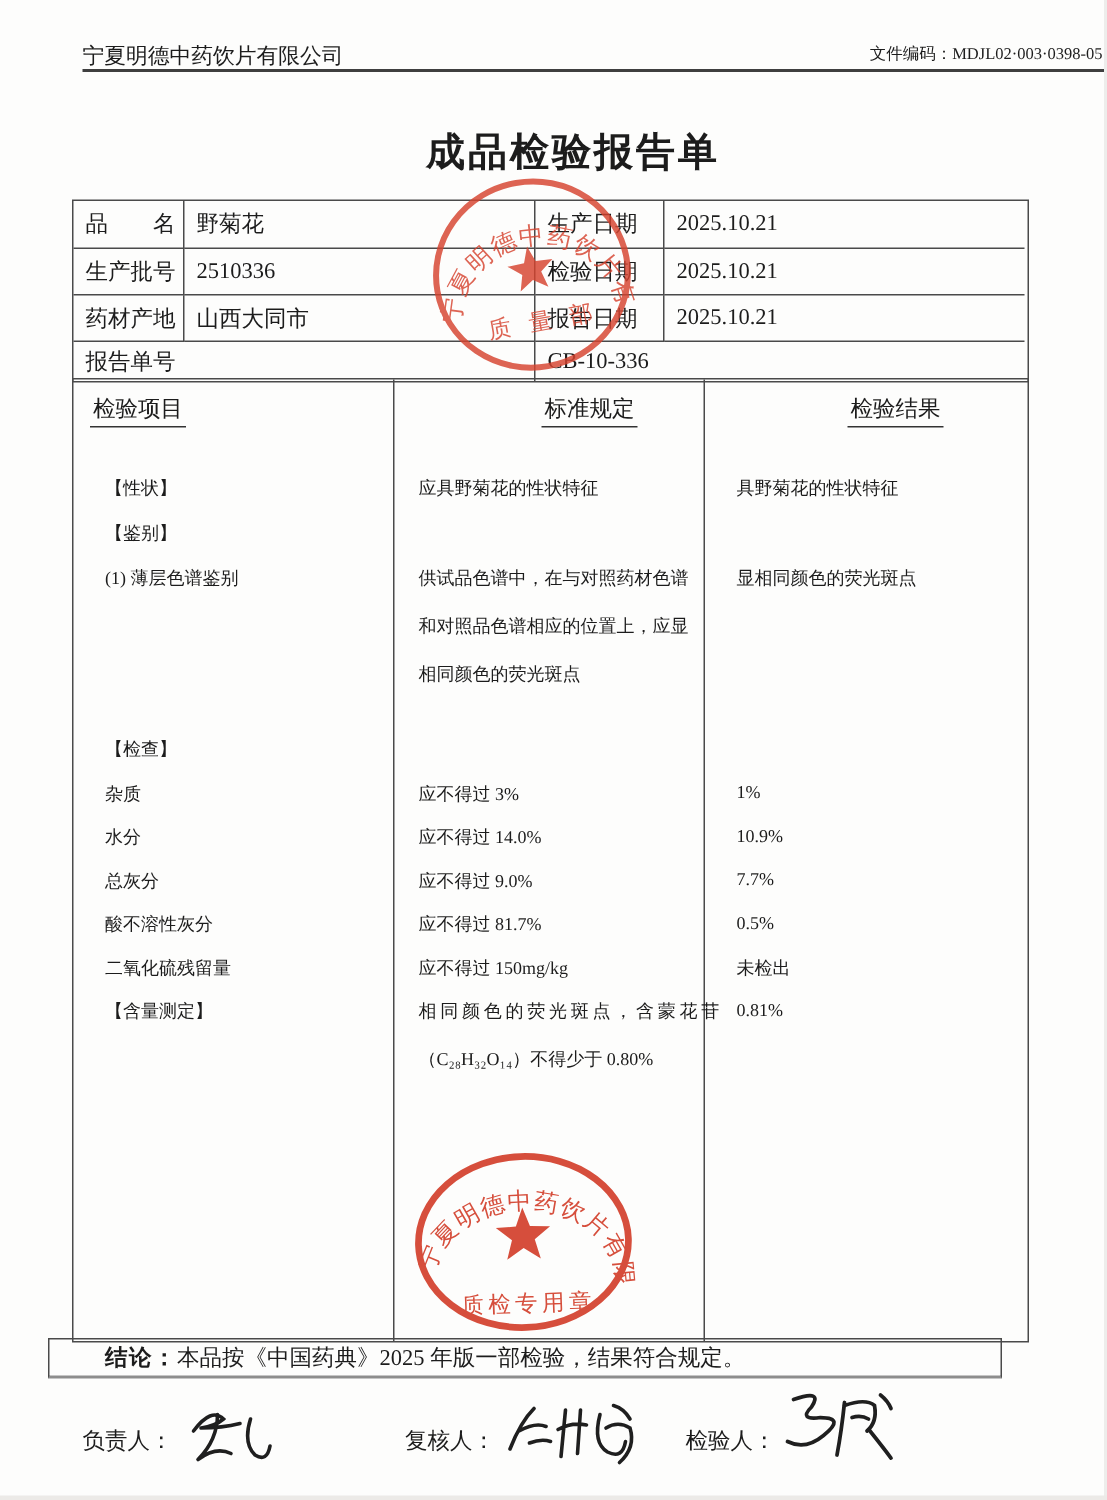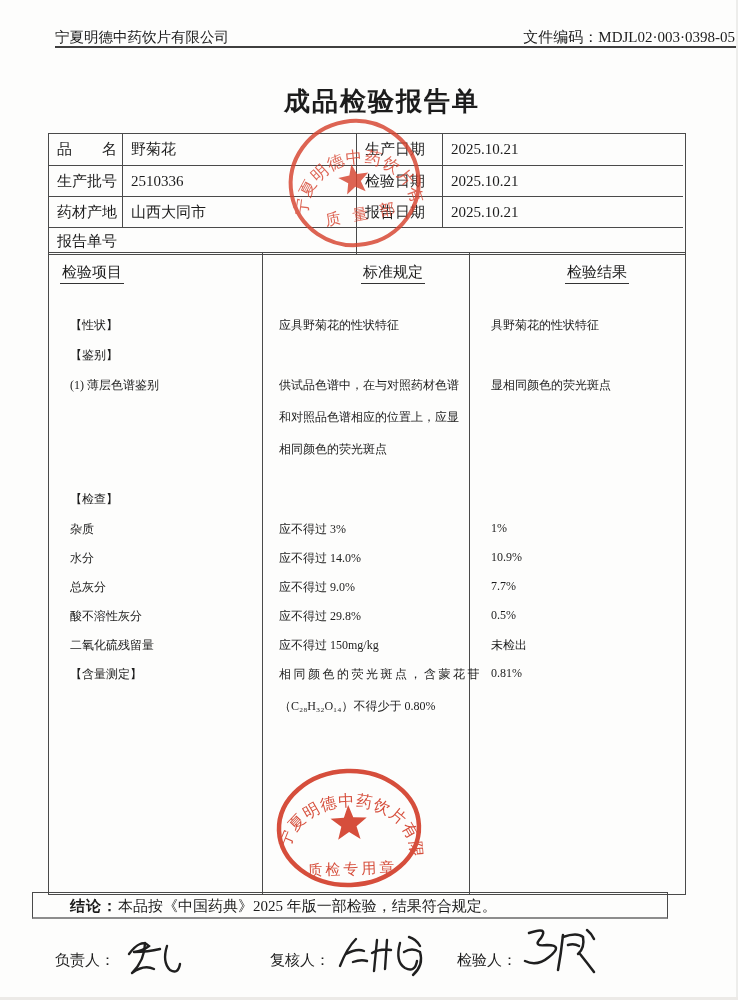--- a/index.html
+++ b/index.html
@@ -2,21 +2,21 @@
 <html><head>
 <meta charset="utf-8">
 <style>
   html,body{margin:0;padding:0;background:#fff;}
   .page{position:relative;width:738px;height:1000px;background:#fdfdfc;
         font-family:"Liberation Serif","DejaVu Serif",serif;color:#1c1c1c;overflow:hidden;}
   .abs{position:absolute;}
   .nw{white-space:nowrap;}
   
   .hdr-left{left:55px;top:28px;font-size:14.5px;}
-  .hdr-right{right:3px;top:28px;font-size:15px;}
+  .hdr-right{right:3px;top:28px;font-size:11px;}
   .hdr-rule{left:55px;right:2px;top:46px;height:0;border-bottom:2px solid #3f3f3f;}
   .title{left:0;width:724px;top:84px;text-align:center;font-size:26px;font-weight:bold;letter-spacing:2px;padding-left:20px;}
   
   .info{left:48px;top:133px;width:636px;border:1px solid #4a4a4a;display:grid;
         grid-template-columns:74px 234px 86px 240px;grid-template-rows:32px 31px 31px 26px;
         font-size:15px;}
   .ic{border-right:1px solid #4a4a4a;border-bottom:1px solid #4a4a4a;padding-left:8px;
       display:flex;align-items:center;overflow:hidden;white-space:nowrap;}
   .ic.lastcol{border-right:none;}
   .ic.lastrow{border-bottom:none;}
@@ -62,20 +62,21 @@
     <div class="ic">2510336</div>
     <div class="ic">检验日期</div>
     <div class="ic lastcol">2025.10.21</div>
 
     <div class="ic">药材产地</div>
     <div class="ic">山西大同市</div>
     <div class="ic">报告日期</div>
     <div class="ic lastcol">2025.10.21</div>
 
     <div class="ic lastrow span2a">报告单号</div>
+    <div class="ic lastrow lastcol span2b">CB-10-336</div>
   </div>
 
   <div class="abs mt">
     <div class="vline" style="left:213px;"></div>
     <div class="vline" style="left:420px;"></div>
 
     <div class="mh" style="left:11px;"><span>检验项目</span></div>
     <div class="mh" style="left:312px;"><span>标准规定</span></div>
     <div class="mh" style="left:516px;"><span>检验结果</span></div>
 
@@ -90,21 +91,21 @@
     <div class="ln" style="left:9px;top:384px;">二氧化硫残留量</div>
     <div class="ln" style="left:9px;top:413px;">【含量测定】</div>
 
     <div class="ln" style="left:218px;top:64px;">应具野菊花的性状特征</div>
     <div class="ln" style="left:218px;top:156px;">和对照品色谱相应的位置上，应显</div>
     <div class="ln" style="left:218px;top:124px;">供试品色谱中，在与对照药材色谱</div>
     <div class="ln" style="left:218px;top:188px;">相同颜色的荧光斑点</div>
     <div class="ln" style="left:218px;top:268px;">应不得过 3%</div>
     <div class="ln" style="left:218px;top:297px;">应不得过 14.0%</div>
     <div class="ln" style="left:218px;top:326px;">应不得过 9.0%</div>
-    <div class="ln" style="left:218px;top:355px;">应不得过 29.8%</div>
+    <div class="ln" style="left:218px;top:355px;">应不得过 81.7%</div>
     <div class="ln" style="left:218px;top:384px;">应不得过 150mg/kg</div>
     <div class="ln just" style="left:218px;top:413px;">相同颜色的荧光斑点，含蒙花苷</div>
     <div class="ln" style="left:218px;top:445px;">（C₂₈H₃₂O₁₄）不得少于 0.80%</div>
 
     <div class="ln" style="left:430px;top:64px;">具野菊花的性状特征</div>
     <div class="ln" style="left:430px;top:124px;">显相同颜色的荧光斑点</div>
     <div class="ln" style="left:430px;top:268px;">1%</div>
     <div class="ln" style="left:430px;top:297px;">10.9%</div>
     <div class="ln" style="left:430px;top:326px;">7.7%</div>
     <div class="ln" style="left:430px;top:355px;">0.5%</div>

